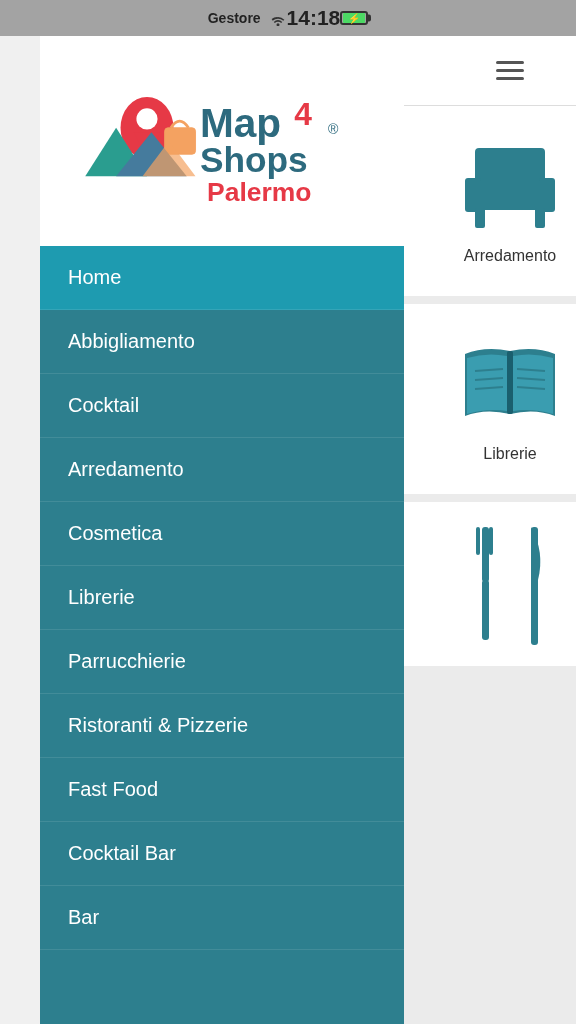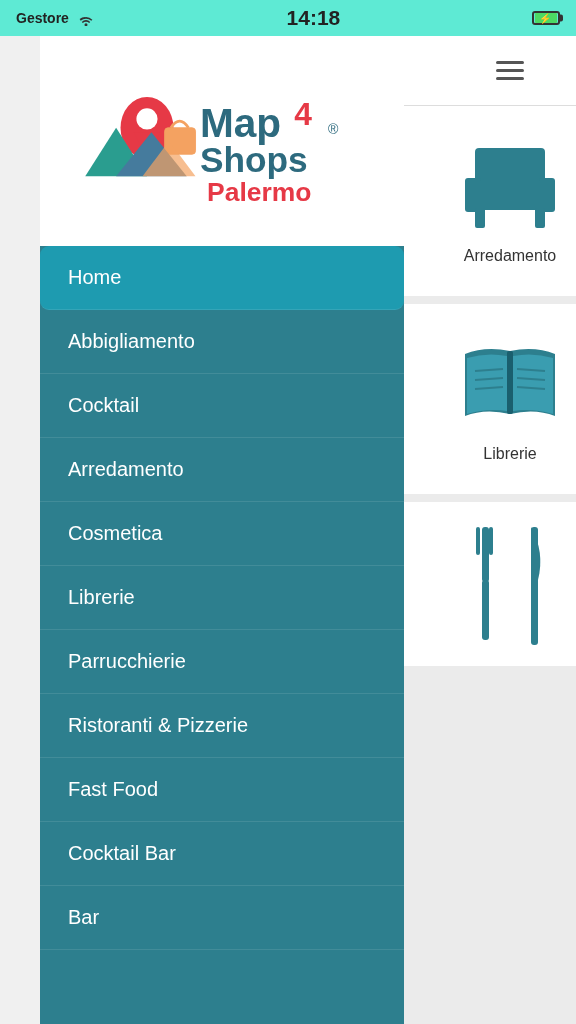--- a/index.html
+++ b/index.html
@@ -9,24 +9,24 @@
       font-family: -apple-system, 'Helvetica Neue', Arial, sans-serif;
       background: #f0f0f0;
       overflow: hidden;
       position: relative;
     }
 
     
     .status-bar {
       width: 576px;
       height: 36px;
-      background: #5eead4;
-      display: flex;
-      align-items: center;
-      justify-content: space-between;
+      background: #a3a3a3;
+      display: flex;
+      align-items: center;
+      justify-content: center;
       padding: 12px 16px;
       font-size: 14px;
       font-weight: 500;
       color: #222;
       z-index: 100;
       position: relative;
     }
     .status-bar-left { font-size: 14px; font-weight: 600; }
     .status-bar-center { font-size: 21px; font-weight: 600; }
     .status-bar-right {
@@ -113,21 +113,20 @@
       display: block;
       padding: 20px 28px;
       color: #fff;
       text-decoration: none;
       font-size: 20px;
       font-weight: 300;
     }
 
     .nav-item.active {
       background: #1e9bb0;
-      border-radius: 9px;
     }
 
     .nav-item.active a {
       font-weight: 500;
     }
 
     
     .right-panel {
       width: 212px;
       height: 988px;

